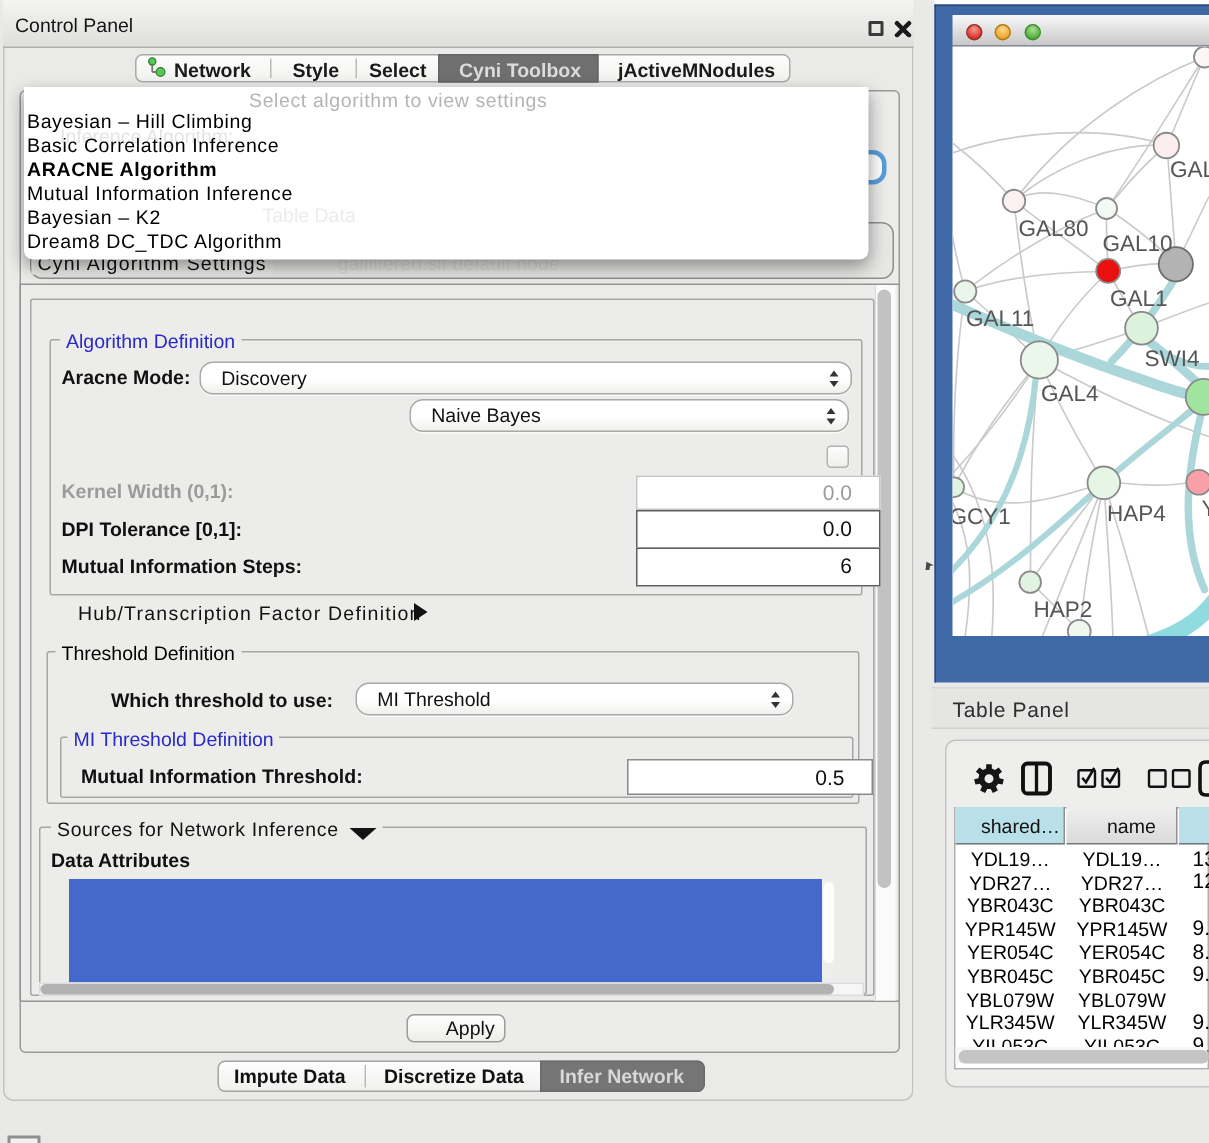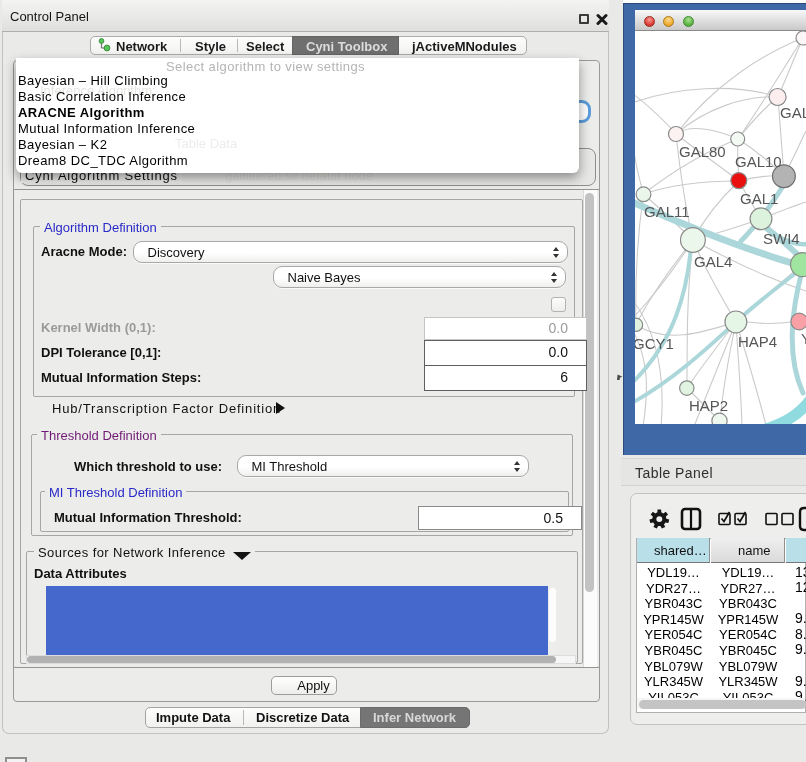--- a/index.html
+++ b/index.html
@@ -81,21 +81,21 @@
   <div class="inp" style="left:424px;top:317px;width:143px;height:21px;border:1px solid #c6c6c6;color:#9b9b9b;line-height:21px;">0.0</div>
   <div class="abs lbl b" style="left:41px;top:345px;">DPI Tolerance [0,1]:</div>
   <div class="inp" style="left:424px;top:340px;width:143px;height:24px;border:1px solid #5f5f5f;line-height:23px;">0.0</div>
   <div class="abs lbl b" style="left:41px;top:370px;">Mutual Information Steps:</div>
   <div class="inp" style="left:424px;top:365px;width:143px;height:24px;border:1px solid #5f5f5f;line-height:23px;">6</div>
 
   <div class="abs lbl" style="left:41px;top:401px;letter-spacing:0.82px;margin-left:11px;">Hub/Transcription Factor Definition</div>
   <div class="abs tr-arrow" style="left:276px;top:402px;border:6px solid transparent;border-left:9px solid #111;"></div>
 
   <div class="grp" style="left:31px;top:434px;width:540px;height:100px;"></div>
-  <div class="gtitle" style="left:37px;top:428px;color:#701a75;text-align:right;">Threshold Definition</div>
+  <div class="gtitle" style="left:37px;top:428px;color:#000000;text-align:right;">Threshold Definition</div>
   <div class="abs lbl b" style="left:60px;top:459px;width:162px;text-align:right;">Which threshold to use:</div>
   <div class="combo" style="left:237px;top:455px;width:290px;height:20px;">
       <span class="ct">MI Threshold</span>
       <span class="spin"></span>
     </div>
 
   <div class="grp" style="left:40px;top:491px;width:527px;height:39px;"></div>
   <div class="gtitle" style="left:45px;top:485px;color:#2929c8;">MI Threshold Definition</div>
   <div class="abs lbl b" style="left:54px;top:510px;">Mutual Information Threshold:</div>
   <div class="inp" style="left:418px;top:506px;width:144px;height:22px;border:1px solid #8a8a8a;line-height:22px;">0.5</div>

